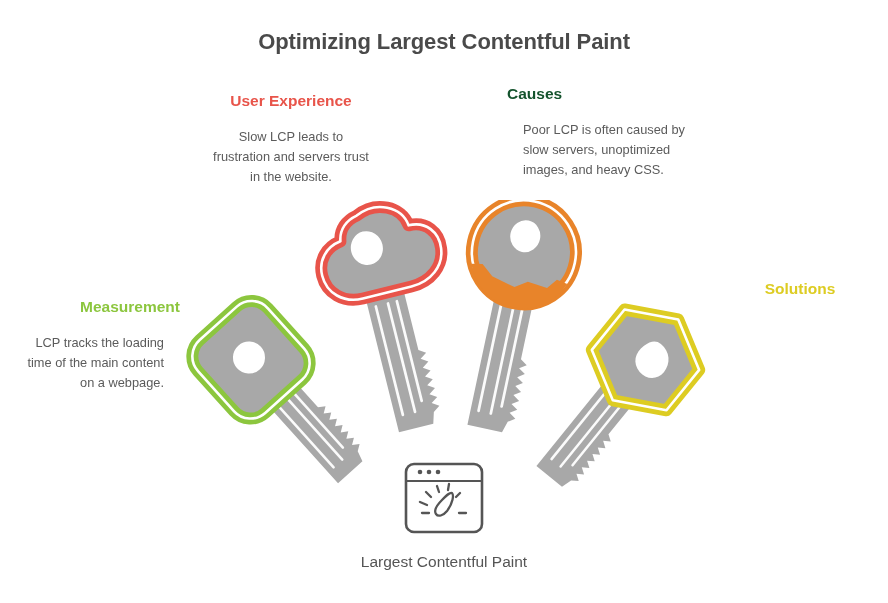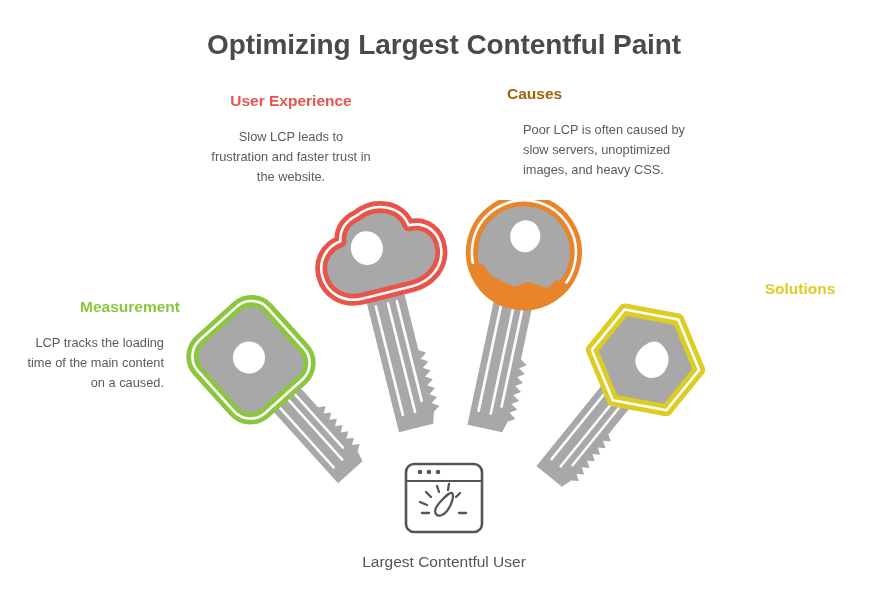--- a/index.html
+++ b/index.html
@@ -21,21 +21,21 @@
     inset: 0;
   }
 
   
   .page-title {
     position: absolute;
     top: 29px;
     left: 0;
     width: 888px;
     text-align: center;
-    font-size: 28px;
+    font-size: 22px;
     font-weight: bold;
     color: #4a4a4a;
     letter-spacing: -0.1px;
   }
 
   
   .section {
     position: absolute;
   }
   .section-heading {
@@ -214,32 +214,32 @@
         <line x1="-7" y1="-11" x2="-5" y2="-5"></line>
         <line x1="5" y1="-13" x2="4" y2="-7"></line>
         <line x1="16" y1="-4" x2="12" y2="0"></line>
         <line x1="22" y1="16" x2="15" y2="16"></line>
       </g>
     </g>
   </svg>
 
   <div class="section sec-user-experience">
     <div class="section-heading" style="color:#e8544a">User Experience</div>
-    <p class="section-body">Slow LCP leads to frustration and faster trust in the website.</p>
+    <p class="section-body">Slow LCP leads to frustration and servers trust in the website.</p>
   </div>
 
   <div class="section sec-causes">
-    <div class="section-heading" style="color:#a16207">Causes</div>
+    <div class="section-heading" style="color:#14532d">Causes</div>
     <p class="section-body">Poor LCP is often caused by slow servers, unoptimized images, and heavy CSS.</p>
   </div>
 
   <div class="section sec-measurement">
     <div class="section-heading" style="color:#8cc63e">Measurement</div>
-    <p class="section-body">LCP tracks the loading time of the main content on a caused.</p>
+    <p class="section-body">LCP tracks the loading time of the main content on a webpage.</p>
   </div>
 
   <div class="section sec-solutions">
     <div class="section-heading" style="color:#ddcc22">Solutions</div>
   </div>
 
-  <div class="center-caption">Largest Contentful User</div>
+  <div class="center-caption">Largest Contentful Paint</div>
 
 </div>
 
 </body></html>

